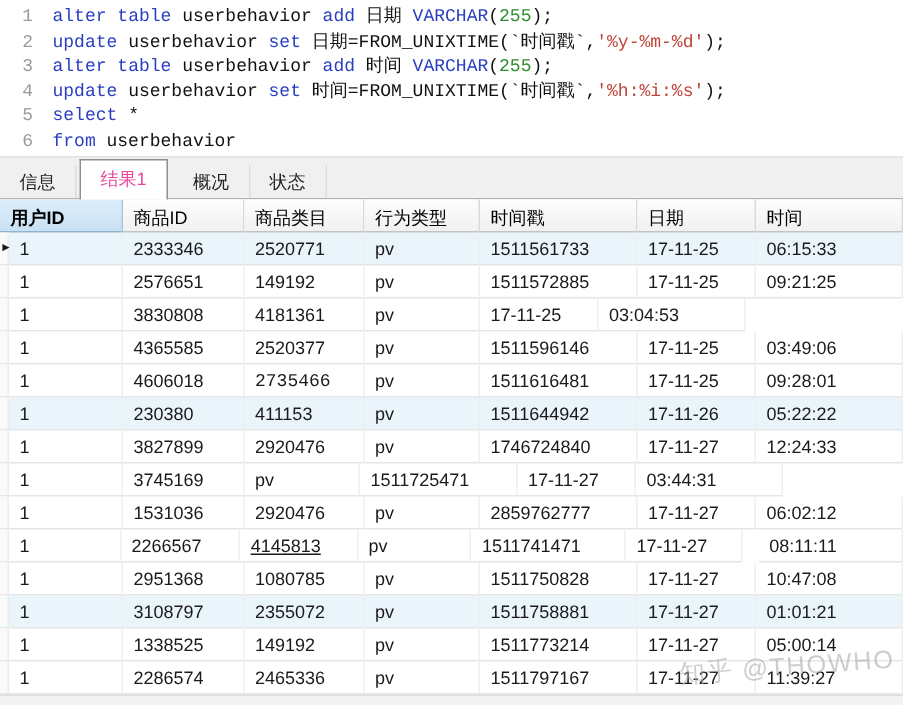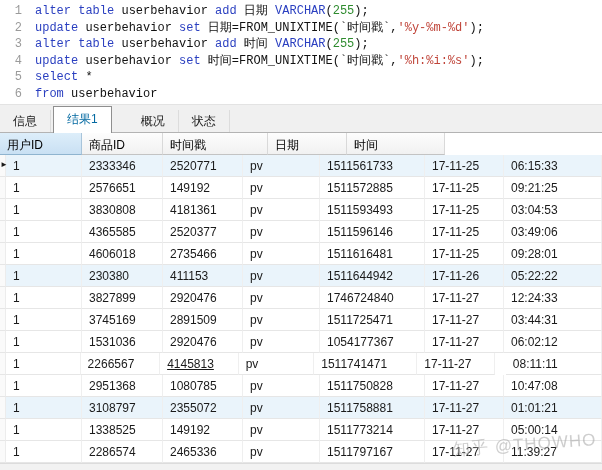--- a/index.html
+++ b/index.html
@@ -28,21 +28,21 @@
     position:absolute;top:104px;left:0;width:602px;height:29px;box-sizing:border-box;
     background:#f0f0f0;border-top:1px solid #e3e3e3;border-bottom:1px solid #b3b3b3;
     display:flex;align-items:flex-end;font-size:12px;
   }
   .tab{
     height:22px;line-height:22px;padding:0 13px;color:#222;
     border-right:1px solid #dcdcdc;cursor:default;
   }
   .tab.active{
     background:#ffffff;border:1px solid #8f8f8f;border-bottom:none;
-    height:26px;line-height:25px;margin:0 16px -1px 2px;z-index:2;color:#0369a1;
+    height:26px;line-height:25px;margin:0 4px -1px 2px;z-index:2;color:#ec4899;
   }
 
   
   .grid{
     position:absolute;top:133px;left:0;width:602px;height:330px;
     font-size:12px;background:#ffffff;
   }
   .grid-header{display:flex;height:22px;}
   .hcell{
     box-sizing:border-box;height:22px;padding:4px 0 0 7px;
@@ -96,22 +96,24 @@
 
 <div class="tabbar">
     <div class="tab">信息</div>
     <div class="tab active">结果1</div>
     <div class="tab">概况</div>
     <div class="tab">状态</div>
   </div>
 
 <div class="grid">
   <div class="grid-header">
-      <div class="hcell sel" style="width: 82px;">用户ID</div>
+      <div class="hcell sel" style="width: 82px; font-weight: bold;">用户ID</div>
       <div class="hcell" style="width: 81px;">商品ID</div>
+      <div class="hcell" style="width: 80px;">商品类目</div>
+      <div class="hcell" style="width: 77px;">行为类型</div>
       <div class="hcell" style="width: 105px;">时间戳</div>
       <div class="hcell" style="width: 79px;">日期</div>
       <div class="hcell" style="width: 98px;">时间</div>
     </div>
   <div>
       <div class="grid-row hl">
         <div class="gutter">
           <span class="cur-marker">►</span>
         </div>
         <div class="cell" style="width: 76px;">1</div>
@@ -131,39 +133,38 @@
         <div class="cell" style="width: 105px;">1511572885</div>
         <div class="cell" style="width: 79px;">17-11-25</div>
         <div class="cell" style="width: 98px;">09:21:25</div>
       </div>
       <div class="grid-row">
         <div class="gutter"></div>
         <div class="cell" style="width: 76px;">1</div>
         <div class="cell" style="width: 81px;">3830808</div>
         <div class="cell" style="width: 80px;">4181361</div>
         <div class="cell" style="width: 77px;">pv</div>
-        <div class="cell" style="width: 105px;">1511593493</div>
         <div class="cell" style="width: 79px;">17-11-25</div>
         <div class="cell" style="width: 98px;">03:04:53</div>
       </div>
       <div class="grid-row">
         <div class="gutter"></div>
         <div class="cell" style="width: 76px;">1</div>
         <div class="cell" style="width: 81px;">4365585</div>
         <div class="cell" style="width: 80px;">2520377</div>
         <div class="cell" style="width: 77px;">pv</div>
         <div class="cell" style="width: 105px;">1511596146</div>
         <div class="cell" style="width: 79px;">17-11-25</div>
         <div class="cell" style="width: 98px;">03:49:06</div>
       </div>
       <div class="grid-row">
         <div class="gutter"></div>
         <div class="cell" style="width: 76px;">1</div>
         <div class="cell" style="width: 81px;">4606018</div>
-        <div class="cell" style="width: 80px;">2735466</div>
+        <div class="cell" style="width: 80px; font-family: Liberation Mono, monospace;">2735466</div>
         <div class="cell" style="width: 77px;">pv</div>
         <div class="cell" style="width: 105px;">1511616481</div>
         <div class="cell" style="width: 79px;">17-11-25</div>
         <div class="cell" style="width: 98px;">09:28:01</div>
       </div>
       <div class="grid-row hl">
         <div class="gutter"></div>
         <div class="cell" style="width: 76px;">1</div>
         <div class="cell" style="width: 81px;">230380</div>
         <div class="cell" style="width: 80px;">411153</div>
@@ -179,33 +180,32 @@
         <div class="cell" style="width: 80px;">2920476</div>
         <div class="cell" style="width: 77px;">pv</div>
         <div class="cell" style="width: 105px;">1746724840</div>
         <div class="cell" style="width: 79px;">17-11-27</div>
         <div class="cell" style="width: 98px;">12:24:33</div>
       </div>
       <div class="grid-row">
         <div class="gutter"></div>
         <div class="cell" style="width: 76px;">1</div>
         <div class="cell" style="width: 81px;">3745169</div>
-        <div class="cell" style="width: 80px;">2891509</div>
         <div class="cell" style="width: 77px;">pv</div>
         <div class="cell" style="width: 105px;">1511725471</div>
         <div class="cell" style="width: 79px;">17-11-27</div>
         <div class="cell" style="width: 98px;">03:44:31</div>
       </div>
       <div class="grid-row">
         <div class="gutter"></div>
         <div class="cell" style="width: 76px;">1</div>
         <div class="cell" style="width: 81px;">1531036</div>
         <div class="cell" style="width: 80px;">2920476</div>
         <div class="cell" style="width: 77px;">pv</div>
-        <div class="cell" style="width: 105px;">1054177367</div>
+        <div class="cell" style="width: 105px;">2859762777</div>
         <div class="cell" style="width: 79px;">17-11-27</div>
         <div class="cell" style="width: 98px;">06:02:12</div>
       </div>
       <div class="grid-row">
         <div class="gutter"></div>
         <div class="cell" style="width: 76px;">1</div>
         <div class="cell" style="width: 81px;">2266567</div>
         <div class="cell" style="width: 80px; text-decoration: underline;">4145813</div>
         <div class="cell" style="width: 77px;">pv</div>
         <div class="cell" style="width: 105px;">1511741471</div>

